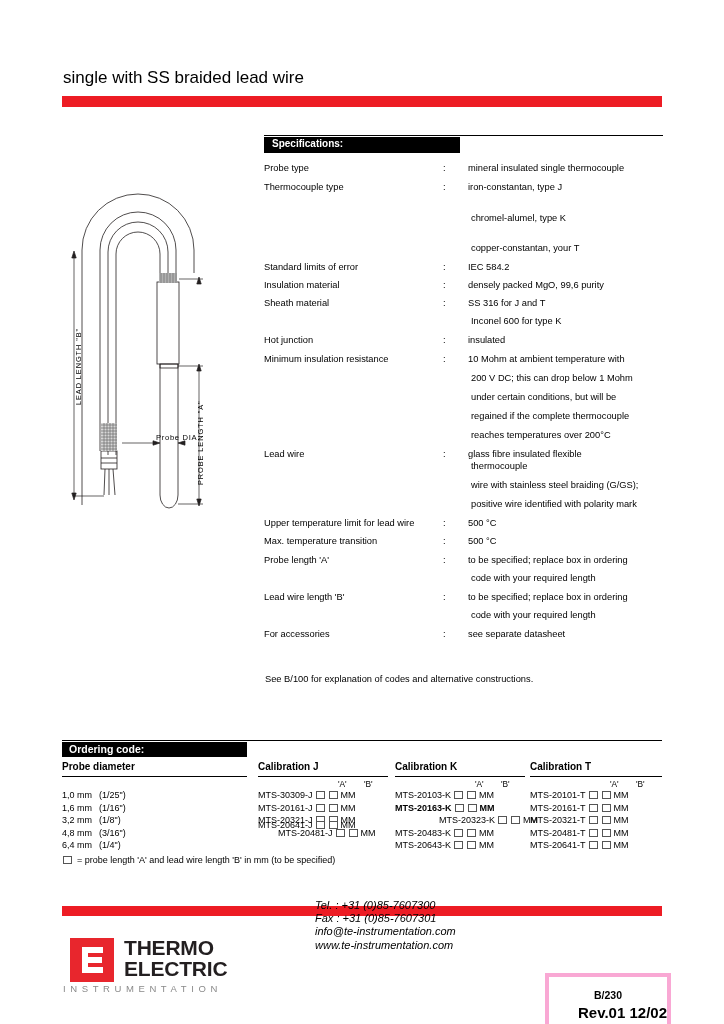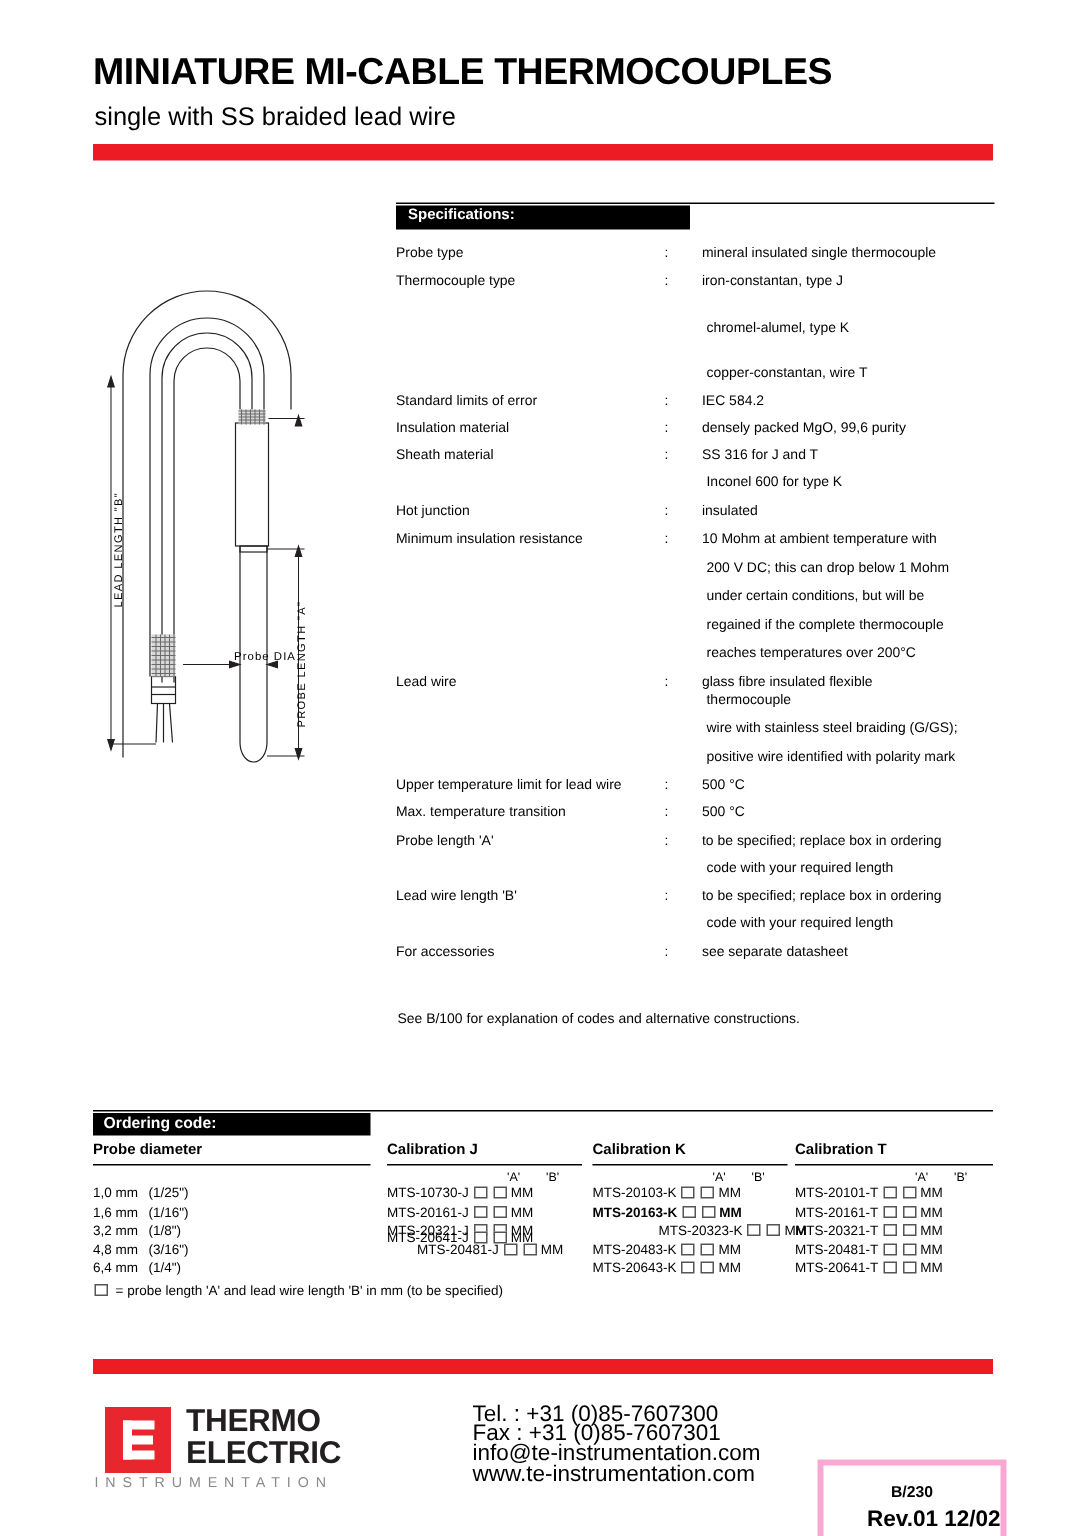--- a/index.html
+++ b/index.html
@@ -230,23 +230,24 @@
   }
   .logo-word3 {
     position: absolute;
     left: 63px; top: 983px;
     font-size: 9.5px;
     letter-spacing: 4.6px;
     color: #8a8a8a;
   }
   .contact {
     position: absolute;
-    left: 315px; top: 936px;
-    font-size: 15px;
+    left: 315px; top: 899px;
+    font-size: 11px;
     line-height: 13.2px;
+    font-style: italic;
   }
   .rev-box {
     position: absolute;
     left: 545px; top: 973px;
     width: 118px; height: 52px;
     border: 4px solid #f9a8d4;
   }
   .rev-box .l1 {
     position: absolute;
     left: 0; right: 0; top: 12px;
@@ -260,21 +261,20 @@
     text-align: right;
     font-size: 15px;
     font-weight: bold;
   }
 </style>
 </head>
 <body>
 
 <div class="page">
 
-  <div class="title-main">MINIATURE MI-CABLE THERMOCOUPLES</div>
   <div class="title-sub">single with SS braided lead wire</div>
   <div class="rule-top"></div>
 
   <div class="drawing">
     <svg width="210" height="360" viewBox="0 0 210 360">
       <g fill="none" stroke="#231f20" stroke-width="0.8">
 
         <path d="M 22 350 L 22 95 A 56 56 0 0 1 134 95 L 134 118"></path>
 
         <path d="M 40 296 L 40 95 A 38 38 0 0 1 116 95 L 116 118"></path>
@@ -349,21 +349,21 @@
         <div class="spec-value">iron-constantan, type J</div>
       </div>
       <div class="spec-row" style="position: absolute; top: 50px; left: 0px; width: 100%;">
         <div class="spec-label"></div>
         <div class="spec-colon"></div>
         <div class="spec-value indent">chromel-alumel, type K</div>
       </div>
       <div class="spec-row" style="position: absolute; top: 80px; left: 0px; width: 100%;">
         <div class="spec-label"></div>
         <div class="spec-colon"></div>
-        <div class="spec-value indent">copper-constantan, wire T</div>
+        <div class="spec-value indent">copper-constantan, your T</div>
       </div>
       <div class="spec-row" style="position: absolute; top: 99px; left: 0px; width: 100%;">
         <div class="spec-label">Standard limits of error</div>
         <div class="spec-colon">:</div>
         <div class="spec-value">IEC 584.2</div>
       </div>
       <div class="spec-row" style="position: absolute; top: 117px; left: 0px; width: 100%;">
         <div class="spec-label">Insulation material</div>
         <div class="spec-colon">:</div>
         <div class="spec-value">densely packed MgO, 99,6 purity</div>
@@ -486,21 +486,21 @@
 
   <div id="ordering-body">
       <div class="ab-head" style="left: 338px; top: 779px;">'A'</div>
       <div class="ab-head" style="left: 364px; top: 779px;">'B'</div>
       <div class="ab-head" style="left: 475px; top: 779px;">'A'</div>
       <div class="ab-head" style="left: 501px; top: 779px;">'B'</div>
       <div class="ab-head" style="left: 610px; top: 779px;">'A'</div>
       <div class="ab-head" style="left: 636px; top: 779px;">'B'</div>
       <div class="diam-cell" style="left: 62px; top: 790px;"><span>1,0 mm</span><span class="frac">(1/25")</span></div>
       <div class="ord-cell" style="left: 258px; top: 790px;">
-        <span>MTS-10730-J</span>
+        <span>MTS-30309-J</span>
         <span class="box"></span>
         <span class="box"></span>
         <span>MM</span>
       </div>
       <div class="ord-cell" style="left: 395px; top: 790px;">
         <span>MTS-20103-K</span>
         <span class="box"></span>
         <span class="box"></span>
         <span>MM</span>
       </div>

